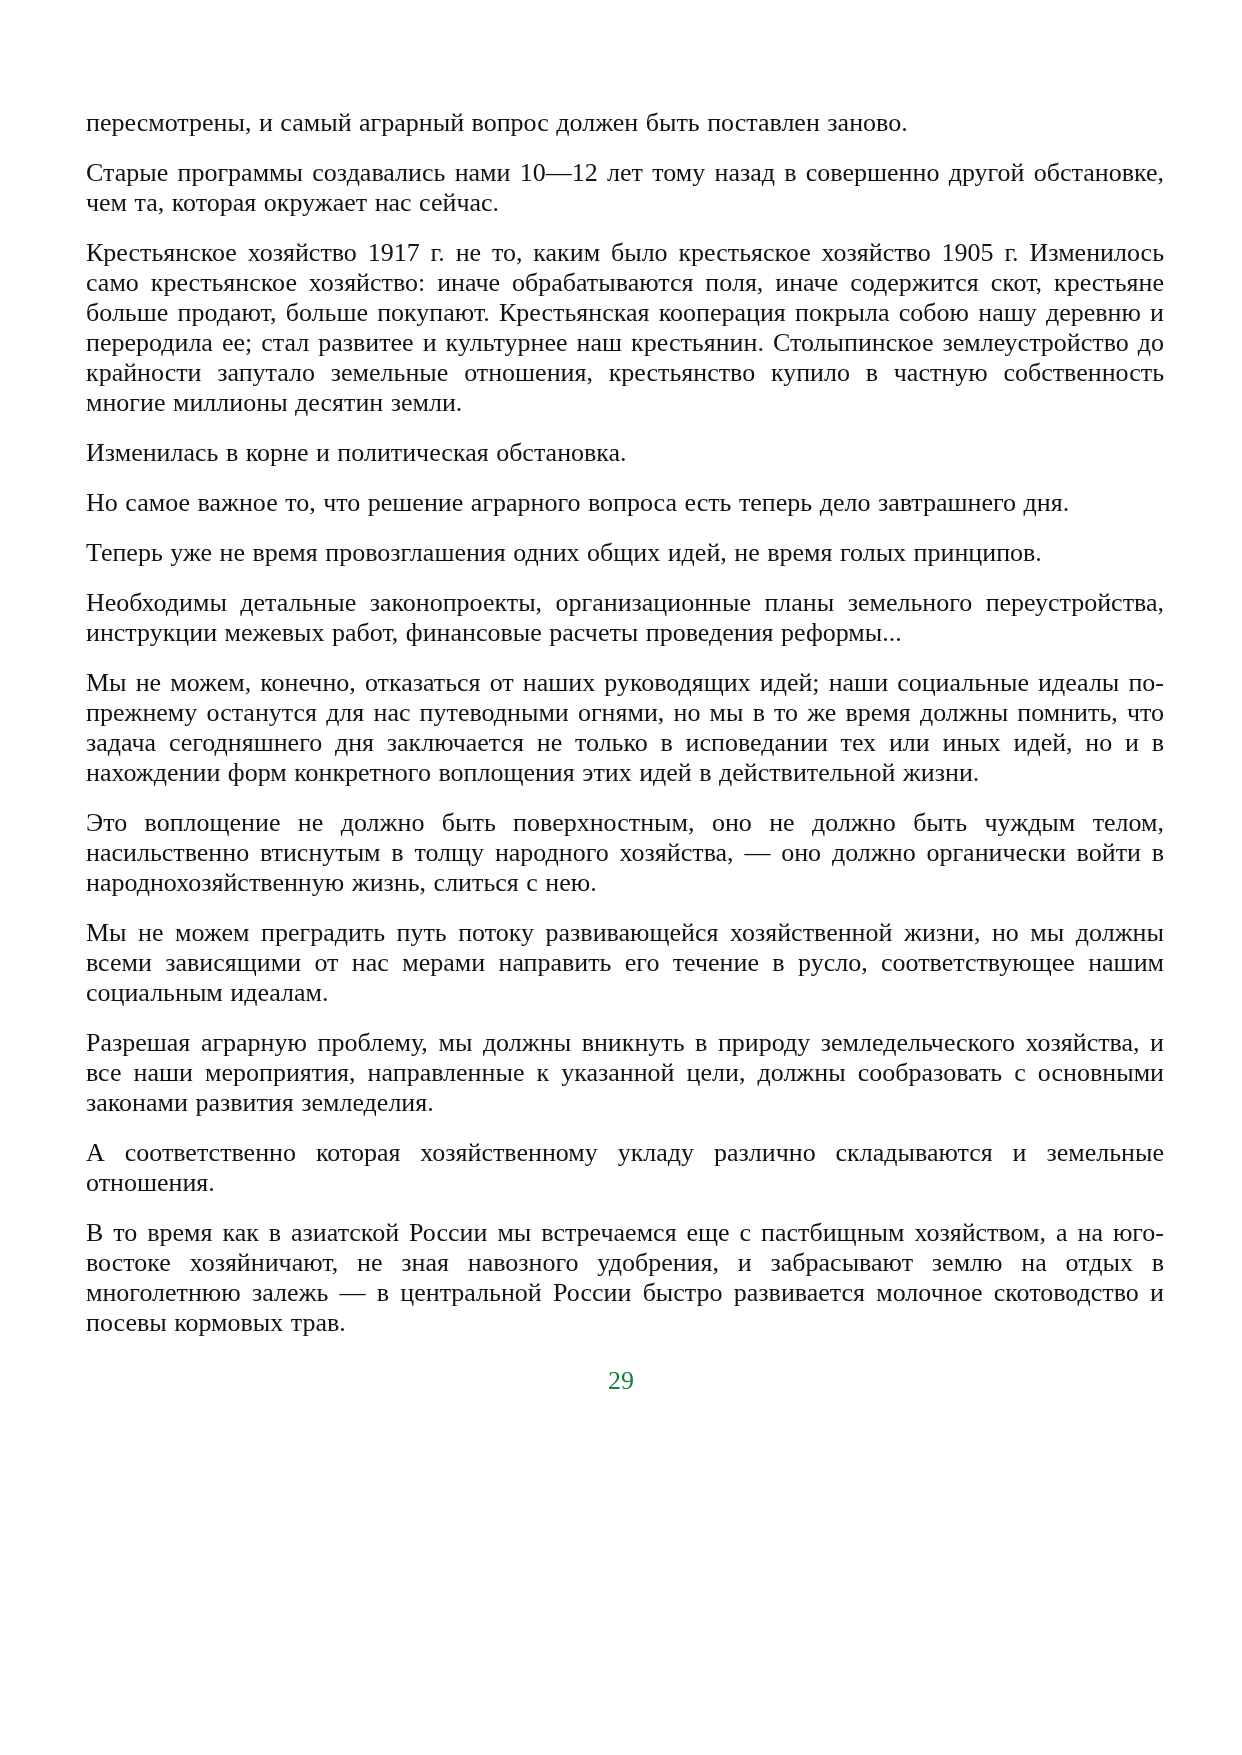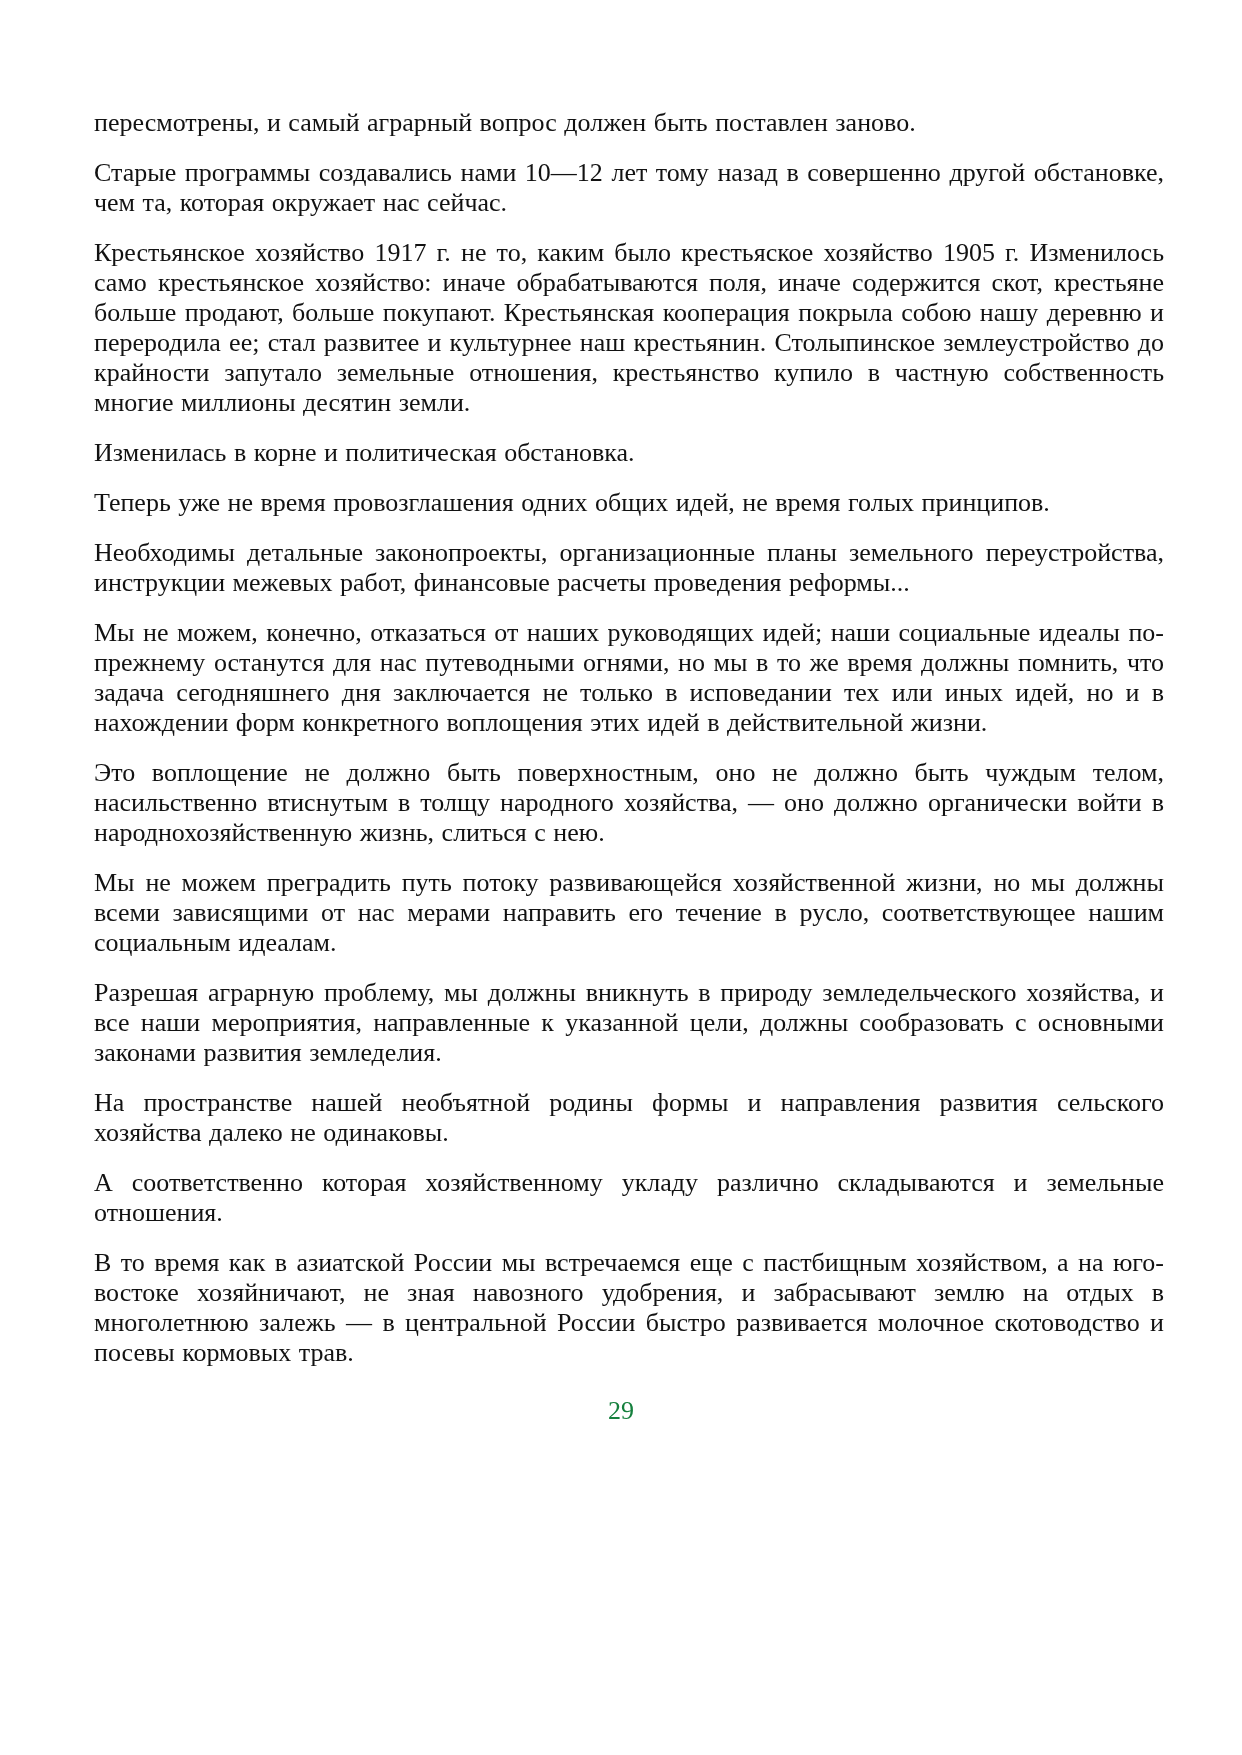--- a/index.html
+++ b/index.html
@@ -15,21 +15,21 @@
     background: #ffffff;
     box-sizing: border-box;
     padding: 108px 78px 0 78px;
     font-family: "Liberation Serif", "DejaVu Serif", serif;
     font-size: 26px;
     line-height: 30px;
     color: #121212;
     overflow: hidden;
   }
   .text-block p {
-    margin: 0 0 20px 16px;
+    margin: 0 0 20px 8px;
     text-align: justify;
     word-spacing: 1px;
   }
   .text-block p.justify-last {
     text-align-last: justify;
   }
   .page-number {
     margin-top: 28px;
     text-align: center;
     font-size: 26px;
@@ -38,24 +38,24 @@
 </style>
 </head>
 <body>
 
 <div class="page">
   <div class="text-block">
     <p>пересмотрены, и самый аграрный вопрос должен быть поставлен заново.</p>
     <p>Старые программы создавались нами 10—12 лет тому назад в совершенно другой обстановке, чем та, которая окружает нас сейчас.</p>
     <p>Крестьянское хозяйство 1917 г. не то, каким было крестьяское хозяйство 1905 г. Изменилось само крестьянское хозяйство: иначе обрабатываются поля, иначе содержится скот, крестьяне больше продают, больше покупают. Крестьянская кооперация покрыла собою нашу деревню и переродила ее; стал развитее и культурнее наш крестьянин. Столыпинское землеустройство до крайности запутало земельные отношения, крестьянство купило в частную собственность многие миллионы десятин земли.</p>
     <p>Изменилась в корне и политическая обстановка.</p>
+    <p>Но самое важное то, что решение аграрного вопроса есть теперь дело завтрашнего дня.</p>
     <p>Теперь уже не время провозглашения одних общих идей, не время голых принципов.</p>
     <p>Необходимы детальные законопроекты, организационные планы земельного переустройства, инструкции межевых работ, финансовые расчеты проведения реформы...</p>
     <p>Мы не можем, конечно, отказаться от наших руководящих идей; наши социальные идеалы по-прежнему останутся для нас путеводными огнями, но мы в то же время должны помнить, что задача сегодняшнего дня заключается не только в исповедании тех или иных идей, но и в нахождении форм конкретного воплощения этих идей в действительной жизни.</p>
     <p>Это воплощение не должно быть поверхностным, оно не должно быть чуждым телом, насильственно втиснутым в толщу народного хозяйства, — оно должно органически войти в народнохозяйственную жизнь, слиться с нею.</p>
     <p>Мы не можем преградить путь потоку развивающейся хозяйственной жизни, но мы должны всеми зависящими от нас мерами направить его течение в русло, соответствующее нашим социальным идеалам.</p>
     <p>Разрешая аграрную проблему, мы должны вникнуть в природу земледельческого хозяйства, и все наши мероприятия, направленные к указанной цели, должны сообразовать с основными законами развития земледелия.</p>
-    <p>На пространстве нашей необъятной родины формы и направления развития сельского хозяйства далеко не одинаковы.</p>
     <p>А соответственно которая хозяйственному укладу различно складываются и земельные отношения.</p>
     <p>В то время как в азиатской России мы встречаемся еще с пастбищным хозяйством, а на юго-востоке хозяйничают, не зная навозного удобрения, и забрасывают землю на отдых в многолетнюю залежь — в центральной России быстро развивается молочное скотоводство и посевы кормовых трав.</p>
   </div>
   <div class="page-number">29</div>
 </div>
 
 </body></html>

